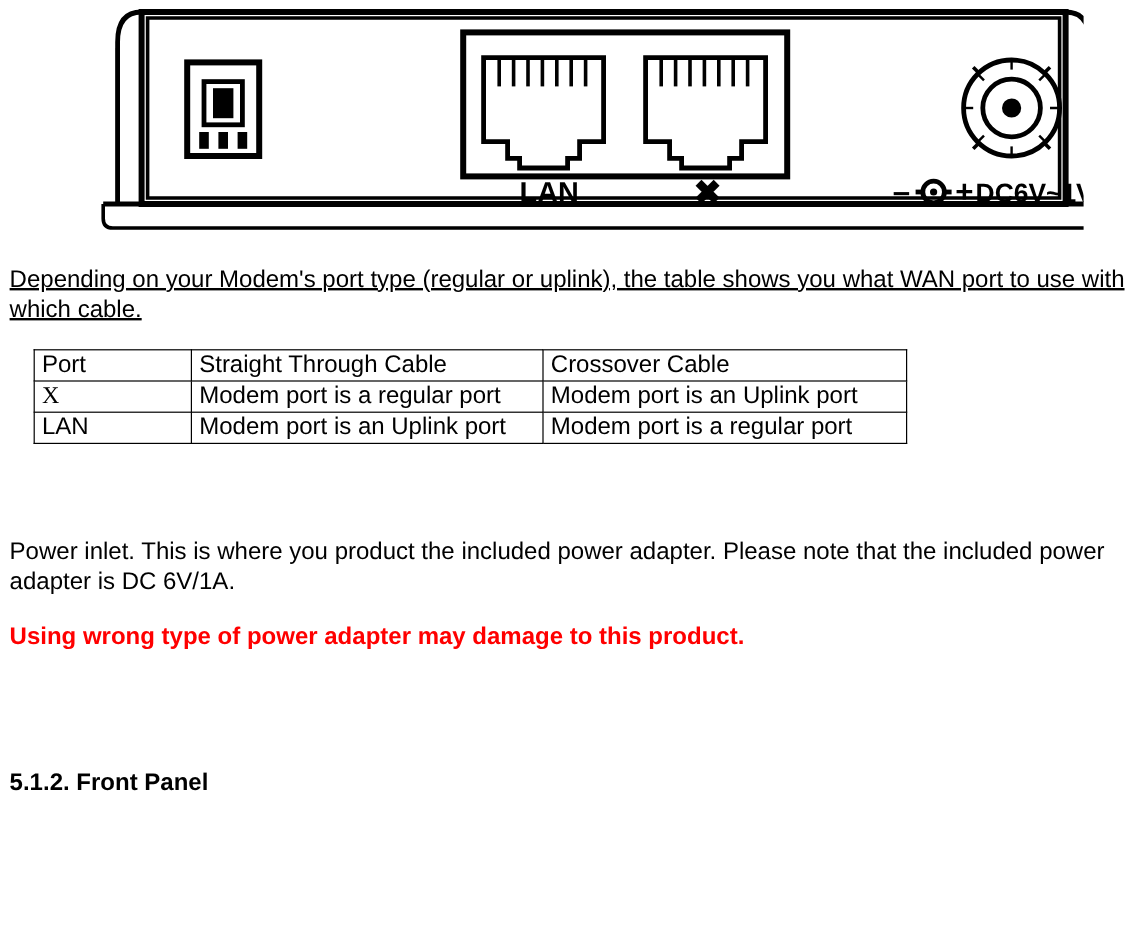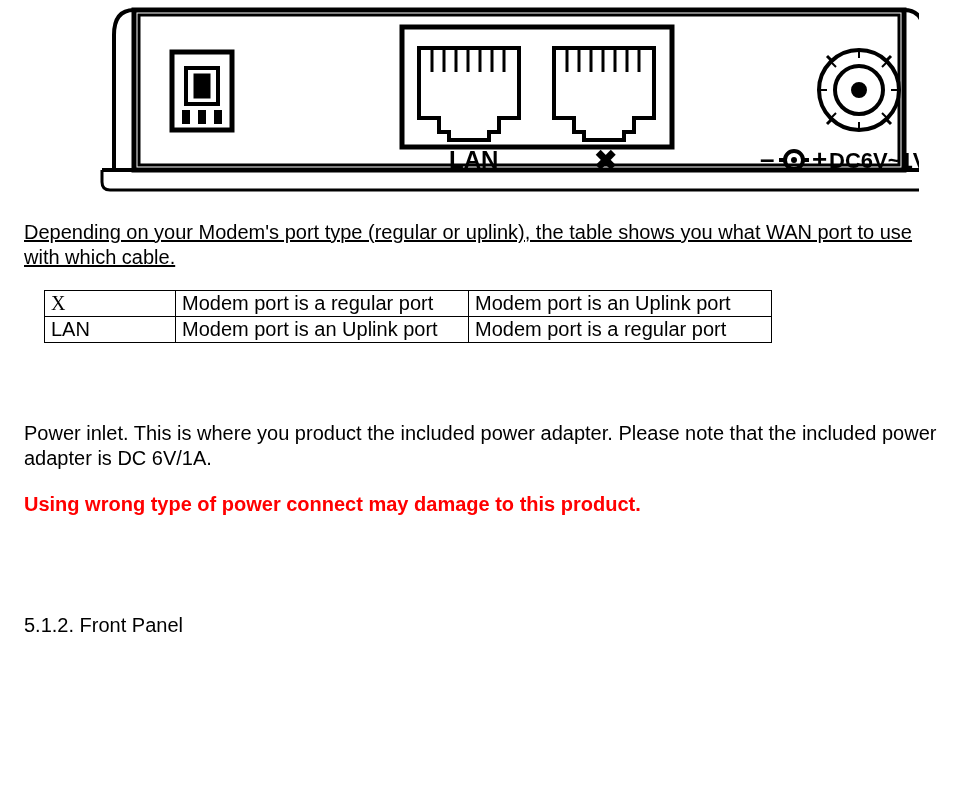--- a/index.html
+++ b/index.html
@@ -5,21 +5,21 @@
   body {
     font-family: Arial, Helvetica, sans-serif;
     font-size: 20px;
     color: #000;
     margin: 0;
     padding: 0;
     width: 956px;
     background: #fff;
   }
   .page {
-    padding: 0 8px 0 24px;
+    padding: 0 8px 0 8px;
   }
   .device-diagram {
     margin-left: 70px;
     margin-top: 0;
   }
   .para {
     margin-top: 20px;
     line-height: 1.25;
     text-decoration: underline;
   }
@@ -42,21 +42,21 @@
   .para2 {
     margin-top: 78px;
     line-height: 1.25;
   }
   .warning {
     color: #ff0000;
     font-weight: bold;
     margin-top: 22px;
   }
   .section-heading {
-    font-weight: normal;
+    font-weight: bold;
     margin-top: 98px;
   }
 </style>
 </head>
 <body>
 
 <div class="page">
 
   <div class="device-diagram">
     <svg width="825" height="195" viewBox="0 0 825 195">
@@ -149,33 +149,38 @@
         <text x="735" y="168" font-size="22">DC6V~1V</text>
       </g>
     </svg>
   </div>
 
   <p class="para">Depending on your Modem's port type (regular or uplink), the table shows you what WAN port to use with which cable.</p>
 
   <div class="table-wrap">
     <table class="port-table">
       <tbody>
+          <tr>
+        <td class="col-port">Port</td>
+        <td class="col-straight">Straight Through Cable</td>
+        <td class="col-cross">Crossover Cable</td>
+      </tr>
       <tr>
         <td class="col-port x-cell">X</td>
         <td class="col-straight">Modem port is a regular port</td>
         <td class="col-cross">Modem port is an Uplink port</td>
       </tr>
       <tr>
         <td class="col-port">LAN</td>
         <td class="col-straight">Modem port is an Uplink port</td>
         <td class="col-cross">Modem port is a regular port</td>
       </tr>
     </tbody>
       </table>
   </div>
 
   <p class="para2">Power inlet. This is where you product the included power adapter. Please note that the included power adapter is DC 6V/1A.</p>
 
-  <p class="warning">Using wrong type of power connect may damage to this product.</p>
+  <p class="warning">Using wrong type of power adapter may damage to this product.</p>
 
   <p class="section-heading">5.1.2. Front Panel</p>
 
 </div>
 
 </body></html>

